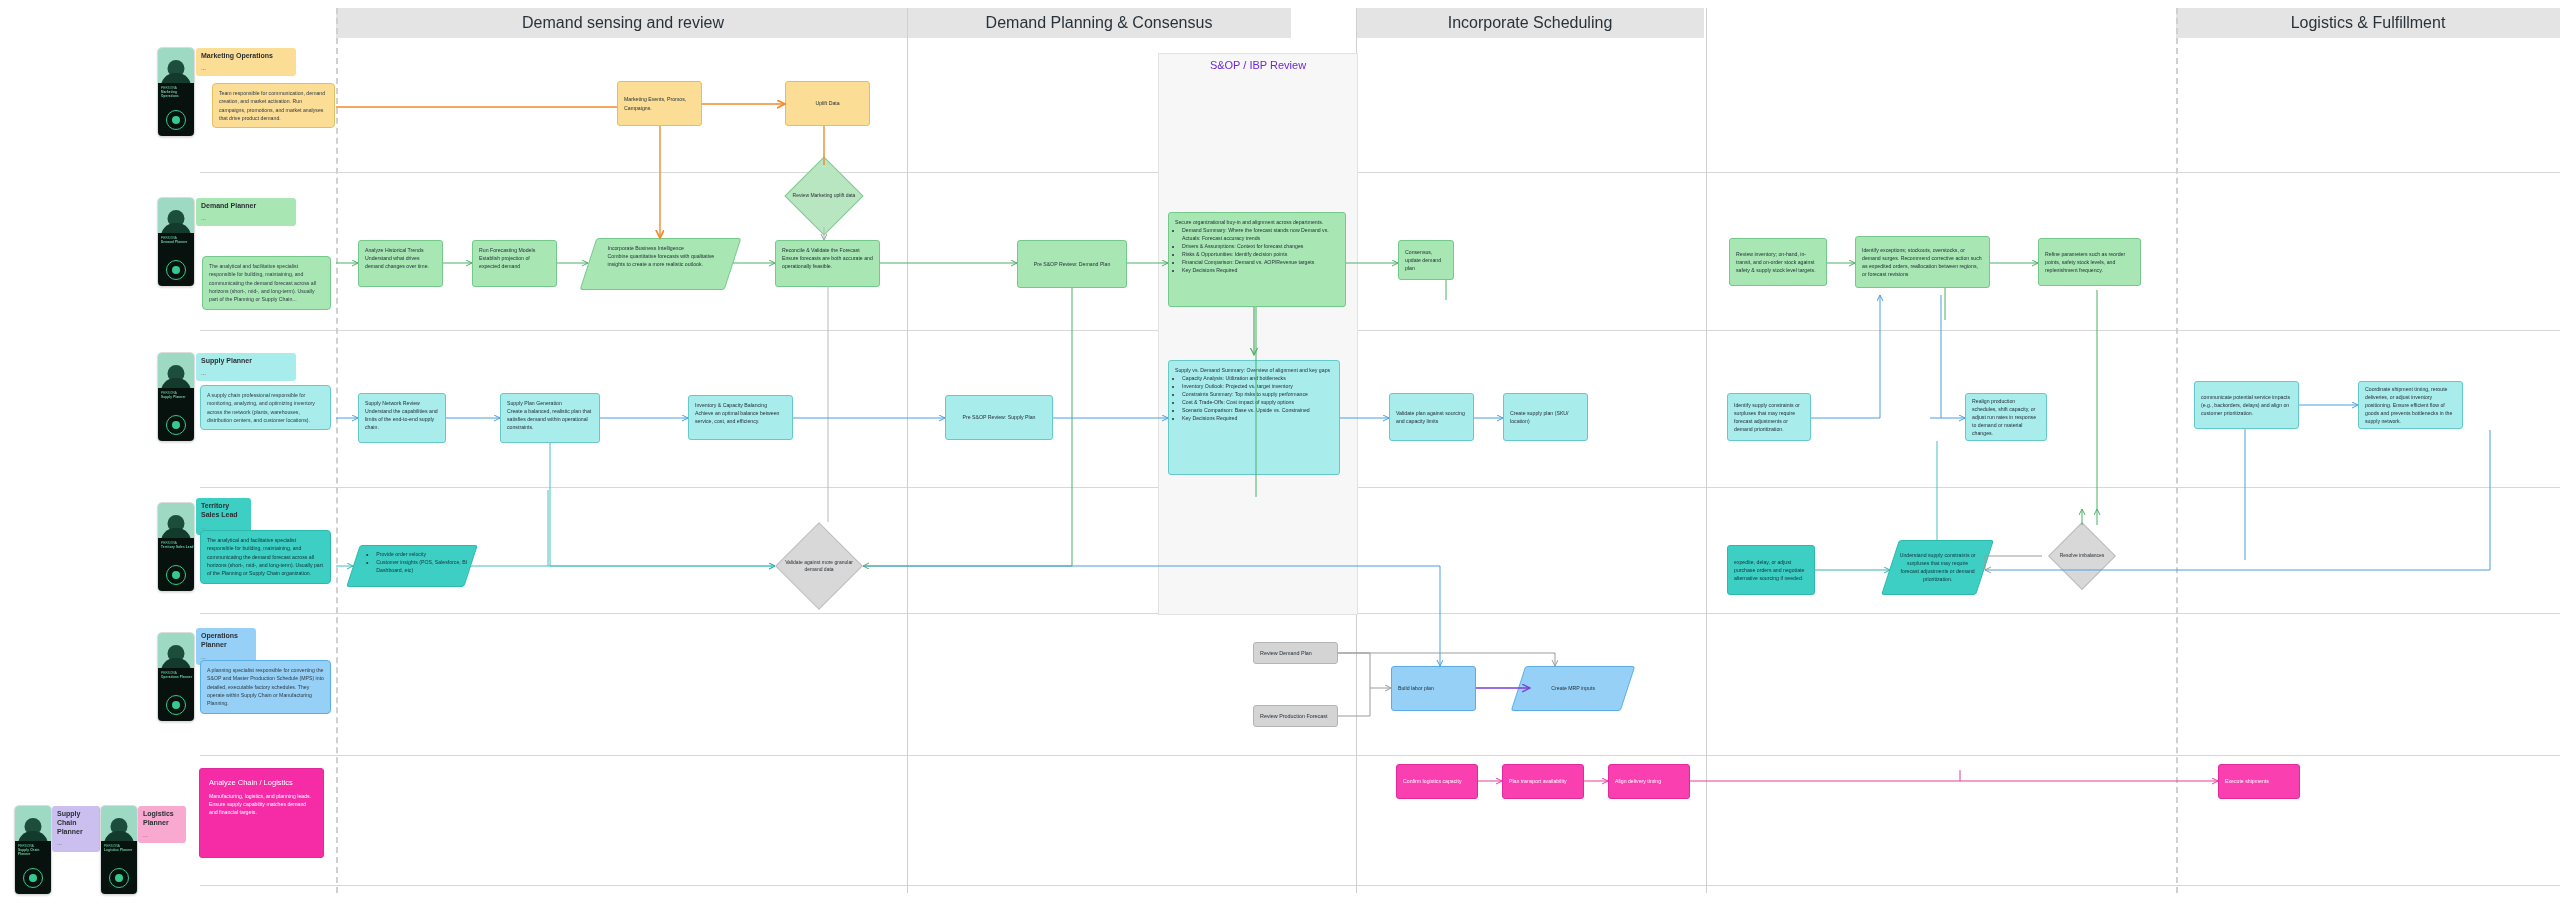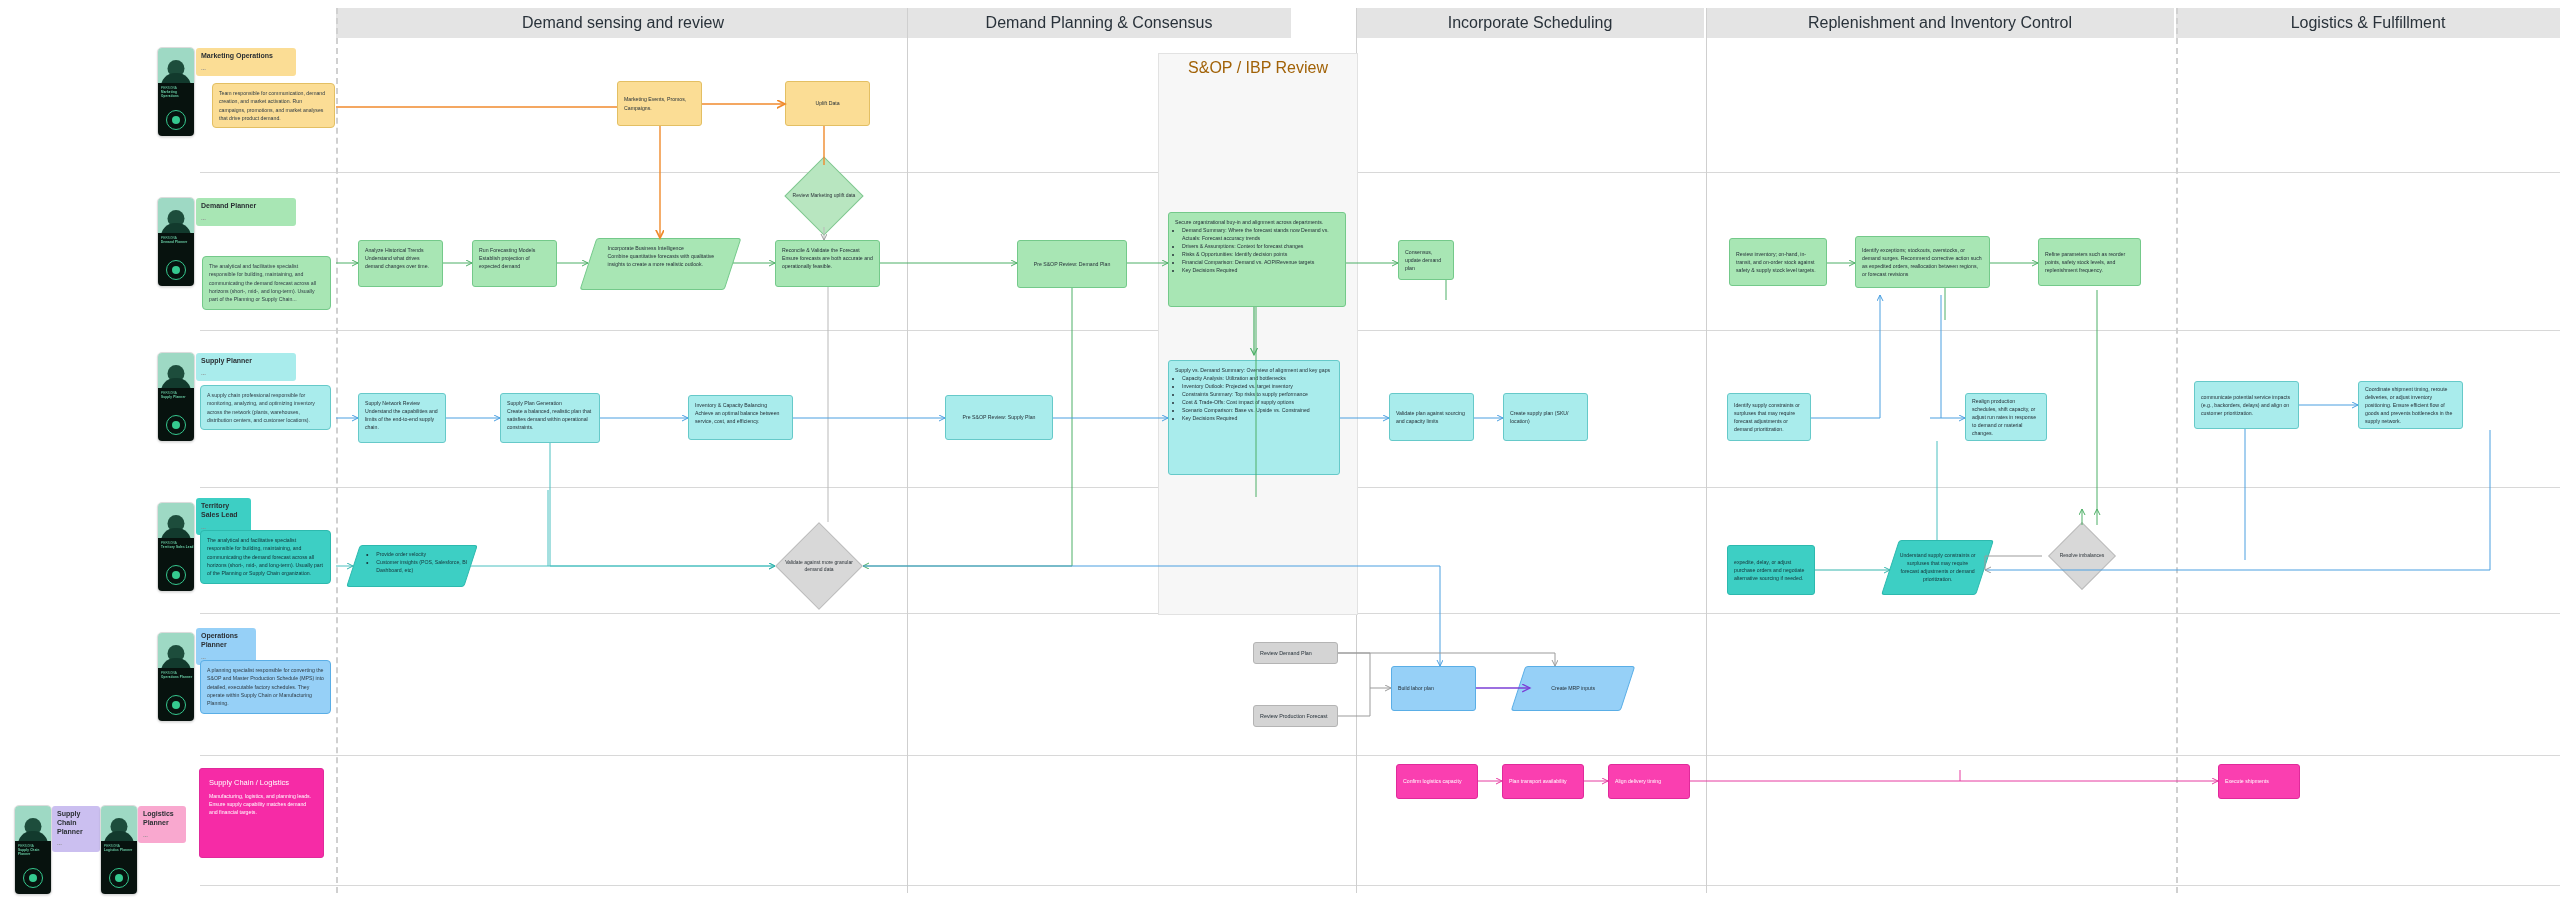--- a/index.html
+++ b/index.html
@@ -13,21 +13,21 @@
   .colhead { position:absolute; top:0; height:30px; background:#e4e4e4; border-right:2px solid #ffffff;
              display:flex; align-items:center; justify-content:center; font-size:16px; color:#29323a; }
 
   
   .hline { position:absolute; height:1px; background:#d8d8d8; }
   .vline-dash { position:absolute; width:0; border-left:2px dashed #d0d0d0; }
   .vline-solid { position:absolute; width:1px; background:#cfcfcf; }
 
   
   .sop-band { position:absolute; background:#f7f7f7; border:1px solid #e2e2e2; }
-  .sop-band-title { position:absolute; font-size:16px; color:#a16207; text-align:center; width:100%; top:5px; }
+  .sop-band-title { position:absolute; font-size:11px; color:#6d28d9; text-align:center; width:100%; top:5px; }
 
   
   .persona { position:absolute; width:38px; height:90px; background:#ffffff; border:1px solid #dcdcdc; border-radius:5px;
              overflow:hidden; box-shadow:0 1px 2px rgba(0,0,0,.12); }
   .persona .photo { width:100%; height:40%; background:#9ed9c4; position:relative; overflow:hidden; }
   .persona .photo .head { position:absolute; left:50%; top:34%; transform:translateX(-50%); width:17px; height:17px;
                           border-radius:50%; background:#1d4d3c; }
   .persona .photo .body { position:absolute; left:50%; bottom:-6px; transform:translateX(-50%); width:30px; height:16px;
                           border-radius:14px 14px 0 0; background:#123a2d; }
   .persona .lower { width:100%; height:60%; background:#07120e; position:relative; }
@@ -81,23 +81,20 @@
   <div class="colhead-band">
     <div class="colhead" style="left:0px; width:576px;">
         <span>Demand sensing and review</span>
       </div>
     <div class="colhead" style="left:571px; width:386px;">
         <span>Demand Planning &amp; Consensus</span>
       </div>
     <div class="colhead" style="left:1020px; width:350px;">
         <span>Incorporate Scheduling</span>
       </div>
-    <div class="colhead" style="left:1370px; width:470px;">
-        <span>Replenishment and Inventory Control</span>
-      </div>
     <div class="colhead" style="left:1840px; width:384px; border-right:none;">
         <span>Logistics &amp; Fulfillment</span>
       </div>
   </div>
 
   <div class="hline" style="left:200px; top:172px; width:2360px;"></div>
   <div class="hline" style="left:200px; top:330px; width:2360px;"></div>
   <div class="hline" style="left:200px; top:487px; width:2360px;"></div>
   <div class="hline" style="left:200px; top:613px; width:2360px;"></div>
   <div class="hline" style="left:200px; top:755px; width:2360px;"></div>
@@ -217,21 +214,21 @@
       <div class="tiny">PERSONA<br><b>Logistics Planner</b></div>
       <div class="emblem"></div>
     </div>
   </div>
   <div class="persona-name" style="left:138px; top:806px; width:48px; background:#f9a8cf;">
     <span>Logistics Planner</span>
     <span class="dots">...</span>
   </div>
 
   <div class="node pinkbig" style="left:199px; top:768px; width:125px; height:90px; display:block; padding:8px 9px;">
-    <div style="font-size:7.5px; margin-bottom:3px;">Supply Chain / Logistics</div>
+    <div style="font-size:7.5px; margin-bottom:3px;">Analyze Chain / Logistics</div>
     <div style="font-size:5.2px; line-height:1.6;">Manufacturing, logistics, and planning leads. Ensure supply capability matches demand and financial targets.</div>
   </div>
 
   <div class="node yellow" style="left:617px; top:81px; width:85px; height:45px;">
     <span>Marketing Events, Promos, Campaigns.</span>
   </div>
   <div class="node yellow center" style="left:785px; top:81px; width:85px; height:45px;">
     <span>Uplift Data</span>
   </div>
   <div class="diamond lime" style="left:781px; top:165px; width:86px; height:62px;">

